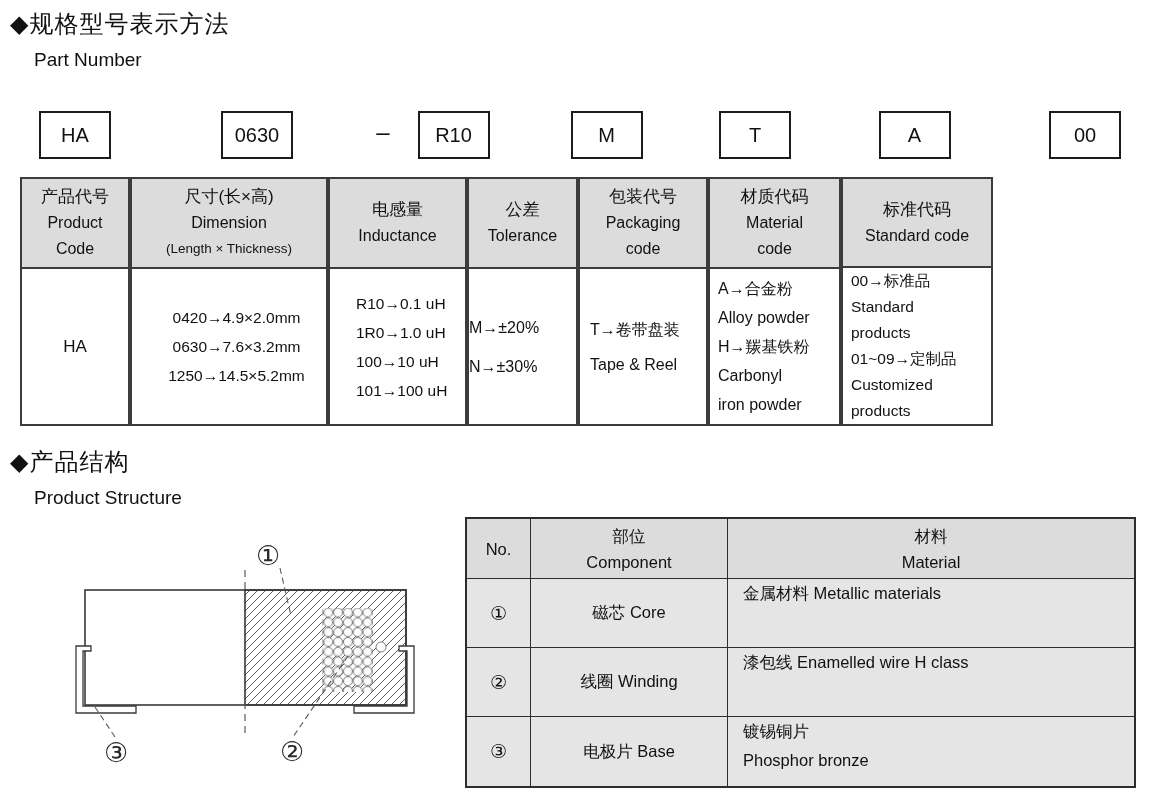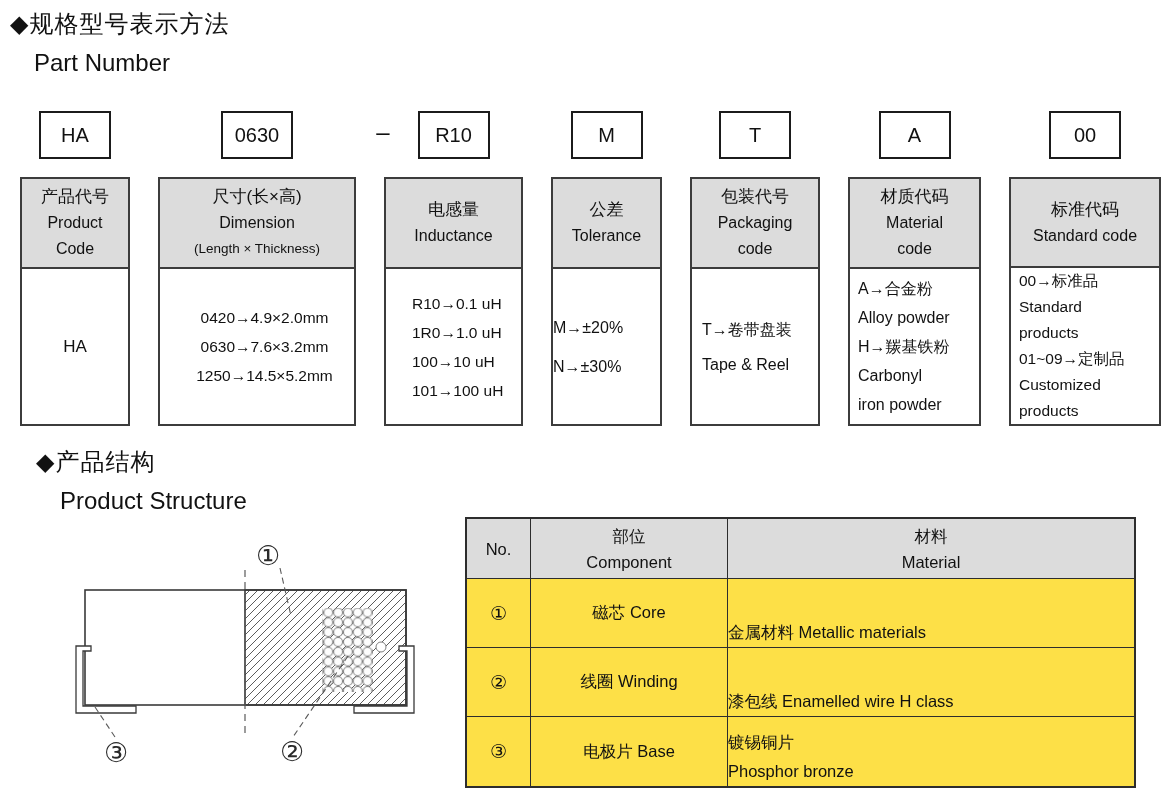--- a/index.html
+++ b/index.html
@@ -3,43 +3,42 @@
 <meta charset="utf-8">
 <style>
   html,body { margin:0; padding:0; }
   body {
     width:1176px; height:797px; position:relative; overflow:hidden;
     background:#ffffff; color:var(--text,#111111);
     font-family:"Liberation Sans","DejaVu Sans",sans-serif;
   }
   .sec-title { position:absolute; left:10px; }
   .sec-title .zh { font-size:24px; letter-spacing:1px; }
-  .sec-title .en { font-size:24px; margin-left:24px; margin-top:9px; }
+  .sec-title .en { font-size:19px; margin-left:24px; margin-top:9px; }
   #sec1-title { top:8px; }
-  #sec2-title { top:446px;margin-left:26px; }
+  #sec2-title { top:446px; }
 
   
   .pn-boxes {
     position:absolute; left:20px; top:111px; width:1141px;
     display:grid; grid-template-columns:110px 198px 139px 111px 130px 133px 152px;
     column-gap:28px;
   }
   .pn-boxes .cell { display:flex; justify-content:center; }
   .pn-box {
     border:2px solid #1b1b1b; height:44px; min-width:46px; padding:0 11px;
     display:flex; align-items:center; justify-content:center;
     font-size:20px; background:#fff;
   }
   .pn-sep { position:absolute; left:351px; top:7px; width:24px; text-align:center; font-size:24px; }
 
   
   .pn-cols {
     position:absolute; left:20px; top:177px; width:1141px;
     display:grid; grid-template-columns:110px 198px 139px 111px 130px 133px 152px;
-    column-gap:28px;
   }
   .pn-col { border:2px solid var(--border,#3c3c3c); height:245px; display:flex; flex-direction:column; background:#fff; }
   .pn-head {
     background:var(--header-bg,#dcdcdc); border-bottom:2px solid var(--border,#3c3c3c);
     height:88px; display:flex; flex-direction:column; justify-content:center;
     text-align:center; font-size:16px; line-height:26px;
   }
   .pn-head div:first-child { font-size:17px; }
   .c2 .pn-head div:nth-child(3) { font-size:13.5px; }
   .pn-body { flex:1; display:flex; flex-direction:column; justify-content:center; font-size:15.5px; }
@@ -52,32 +51,32 @@
   .c7 .pn-body { padding-left:8px; line-height:26px; font-size:15.5px; }
 
   
   .diagram { position:absolute; left:60px; top:528px; }
 
   
   .ptable {
     position:absolute; left:465px; top:517px;
     display:grid; grid-template-columns:63px 197px 407px;
     grid-template-rows:59px 69px 69px 70px;
-    border:2px solid #2d2d2d; background:#fde047;
+    border:2px solid #2d2d2d; background:#e5e5e5;
   }
   .pt-cell { border-left:1.5px solid #2d2d2d; border-top:1.5px solid #2d2d2d; display:flex; box-sizing:border-box; }
   .ptable > .pt-cell:nth-child(-n+3) { border-top:none; }
   .ptable > .pt-cell:nth-child(3n+1) { border-left:none; }
   .pt-h {
     background:var(--header-bg,#dcdcdc); flex-direction:column; justify-content:center;
     text-align:center; font-size:16.5px; line-height:26px;
   }
   .pt-no  { justify-content:center; align-items:center; font-size:19px; }
   .pt-comp{ justify-content:center; align-items:center; font-size:16.5px; }
-  .pt-mat { flex-direction:column; justify-content:flex-end; font-size:16.5px; line-height:29px; }
+  .pt-mat { flex-direction:column; justify-content:flex-start; padding-left:15px; font-size:16.5px; line-height:29px; }
 </style>
 </head>
 <body>
 
 <div class="sec-title" id="sec1-title">
   <div class="zh">◆规格型号表示方法</div>
   <div class="en">Part Number</div>
 </div>
 
 <div class="pn-boxes">

